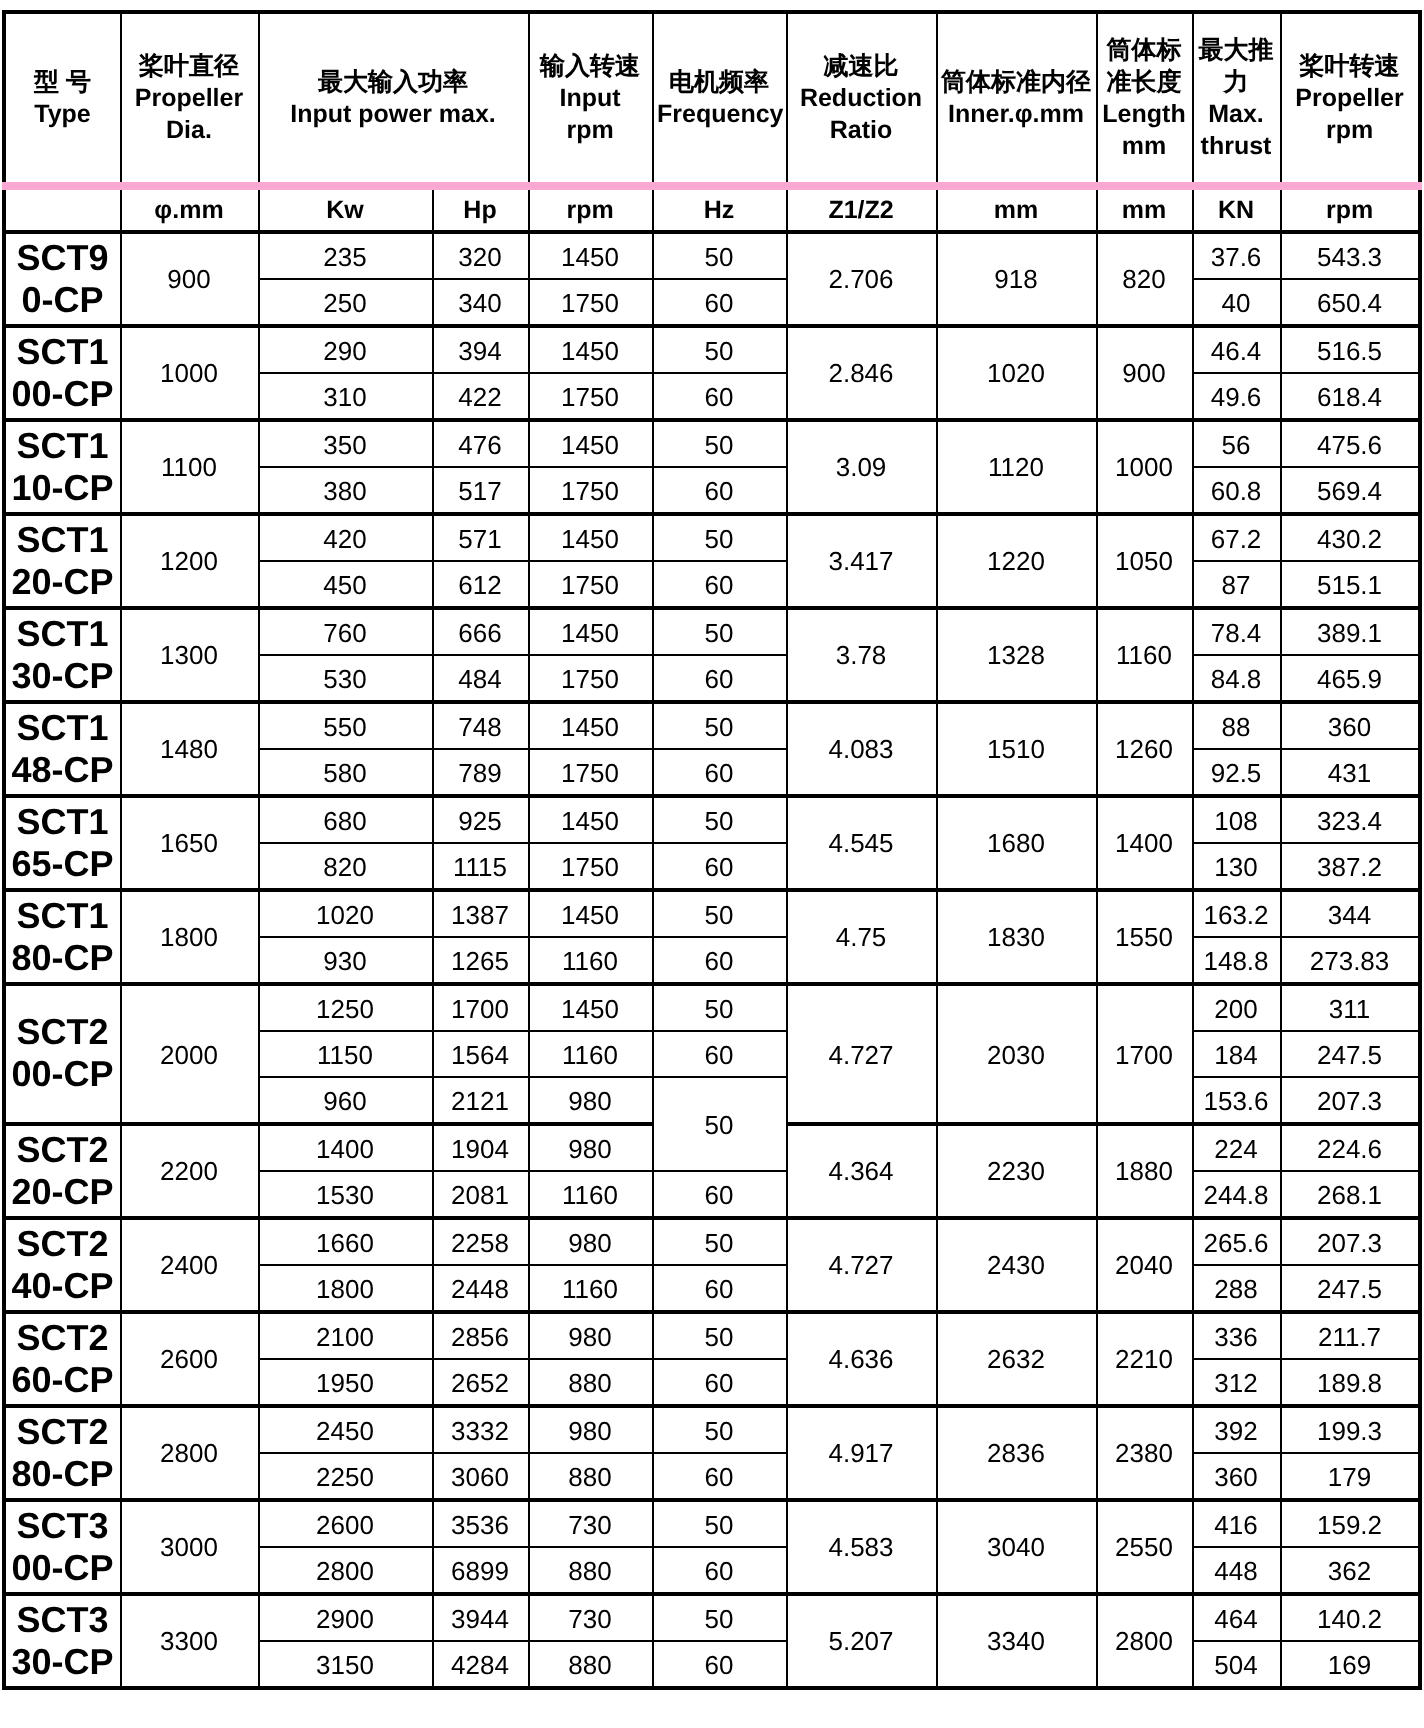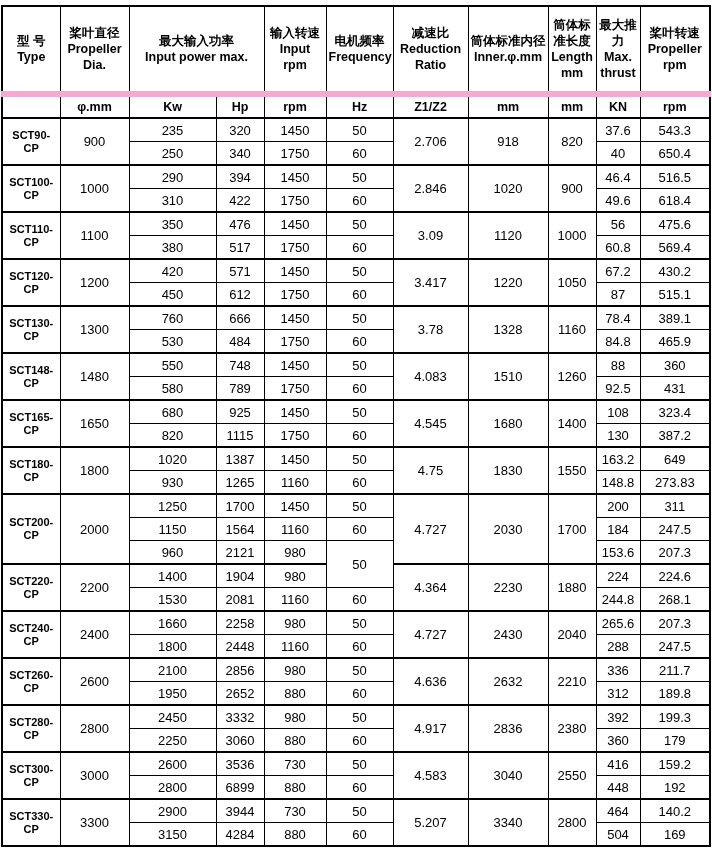--- a/index.html
+++ b/index.html
@@ -28,23 +28,23 @@
   col.c5 { width: 67px; }
   col.c6 { width: 75px; }
   col.c7 { width: 80px; }
   col.c8 { width: 48px; }
   col.c9 { width: 44px; }
   col.c10 { width: 70px; }
   thead th { font-weight: 700; font-size: 12.5px; line-height: 1.28; }
   thead tr.main th { height: 84px; }
   thead tr.units th { height: 20px; font-size: 12.5px; }
   tbody td { height: 22px; font-size: 13px; font-weight: 400; }
-  tbody td.model { font-weight: 700; font-size: 11px; line-height: 1.15; overflow-wrap: break-word; }
+  tbody td.model { font-weight: 700; font-size: 18px; line-height: 1.15; overflow-wrap: break-word; }
   tbody tr.group-start td { border-top: 2px solid #000; }
-  thead tr.units th { border-top: 6px solid #f9a8d4; }
+  thead tr.units th { border-top: 4px solid #f9a8d4; }
 </style>
 </head>
 <body>
 
 <div class="wrap">
   <table id="spec-table">
     <colgroup>
       <col class="c0">
         <col class="c1">
         <col class="c2">
@@ -266,21 +266,21 @@
           <td class="model" rowspan="2">SCT180-CP</td>
           <td class="num" rowspan="2">1800</td>
           <td class="num">1020</td>
           <td class="num">1387</td>
           <td class="num">1450</td>
           <td class="num">50</td>
           <td class="num" rowspan="2">4.75</td>
           <td class="num" rowspan="2">1830</td>
           <td class="num" rowspan="2">1550</td>
           <td class="num">163.2</td>
-          <td class="num">649</td>
+          <td class="num">344</td>
         </tr>
         <tr>
           <td class="num">930</td>
           <td class="num">1265</td>
           <td class="num">1160</td>
           <td class="num">60</td>
           <td class="num">148.8</td>
           <td class="num">273.83</td>
         </tr>
         <tr class="group-start">
@@ -407,21 +407,21 @@
           <td class="num" rowspan="2">2550</td>
           <td class="num">416</td>
           <td class="num">159.2</td>
         </tr>
         <tr>
           <td class="num">2800</td>
           <td class="num">6899</td>
           <td class="num">880</td>
           <td class="num">60</td>
           <td class="num">448</td>
-          <td class="num">192</td>
+          <td class="num">362</td>
         </tr>
         <tr class="group-start">
           <td class="model" rowspan="2">SCT330-CP</td>
           <td class="num" rowspan="2">3300</td>
           <td class="num">2900</td>
           <td class="num">3944</td>
           <td class="num">730</td>
           <td class="num">50</td>
           <td class="num" rowspan="2">5.207</td>
           <td class="num" rowspan="2">3340</td>

